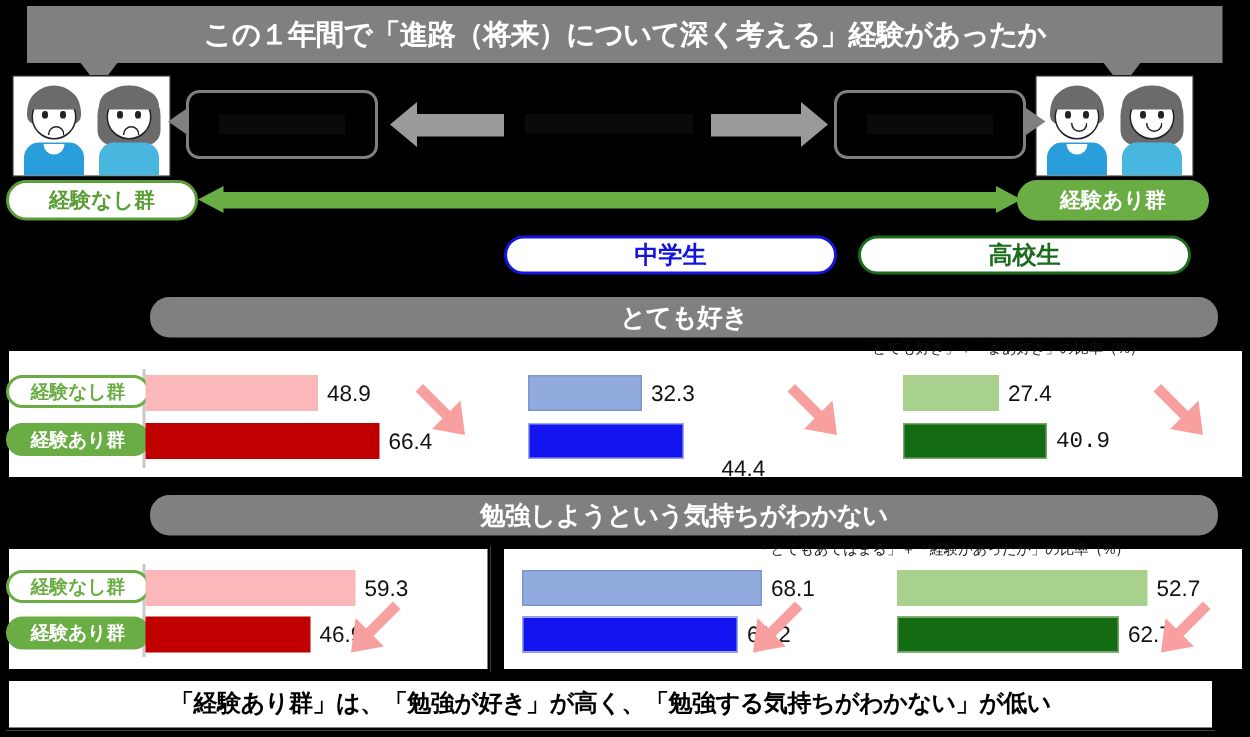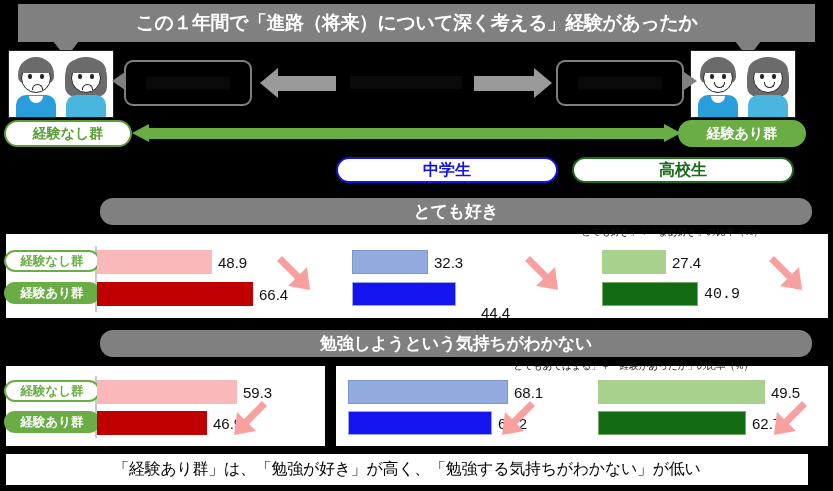--- a/index.html
+++ b/index.html
@@ -180,21 +180,21 @@
   }
 
   
   .tarrow{position:absolute;width:46px;height:46px;}
 
   
   .conclusion{
     position:absolute;left:4px;top:452px;width:806px;height:35px;
     background:#fff;border:2px solid #000;box-sizing:border-box;
     display:flex;align-items:center;justify-content:center;
-    font-size:16px;font-weight:normal;color:#000;letter-spacing:-0.3px;
+    font-size:16px;font-weight:bold;color:#000;letter-spacing:-0.3px;
   }
 </style>
 </head>
 <body>
 
 <div id="root">
 
   <div class="title-bar">この１年間で「進路（将来）について深く考える」経験があったか</div>
   <div class="title-arrow l"></div>
   <div class="title-arrow r"></div>
@@ -321,21 +321,21 @@
 
   <div class="chart-box box-c">
     <div class="note" style="left:168px;top:-6px;">「とてもあてはまる」＋「経験があったか」の比率（%）</div>
 
     <div class="bar lblue" style="left:12px;top:14px;width:160px;"></div>
     <div class="val" style="left:178px;top:14px;">68.1</div>
     <div class="bar blue" style="left:12px;top:45px;width:144px;"></div>
     <div class="val" style="left:162px;top:45px;">61.2</div>
 
     <div class="bar lgreen" style="left:262px;top:14px;width:167px;"></div>
-    <div class="val" style="left:435px;top:14px;">49.5</div>
+    <div class="val" style="left:435px;top:14px;">52.7</div>
     <div class="bar green" style="left:262px;top:45px;width:148px;"></div>
     <div class="val" style="left:416px;top:45px;">62.7</div>
   </div>
 
   <svg class="tarrow" style="left:222px;top:395px;" viewBox="0 0 46 46">
     <path d="M40 6 L22 24 L15 17 L12 40 L34 36 L27 29 L45 11 Z" fill="#f8a0a0"></path>
   </svg>
   <svg class="tarrow" style="left:490px;top:395px;" viewBox="0 0 46 46">
     <path d="M40 6 L22 24 L15 17 L12 40 L34 36 L27 29 L45 11 Z" fill="#f8a0a0"></path>
   </svg>

